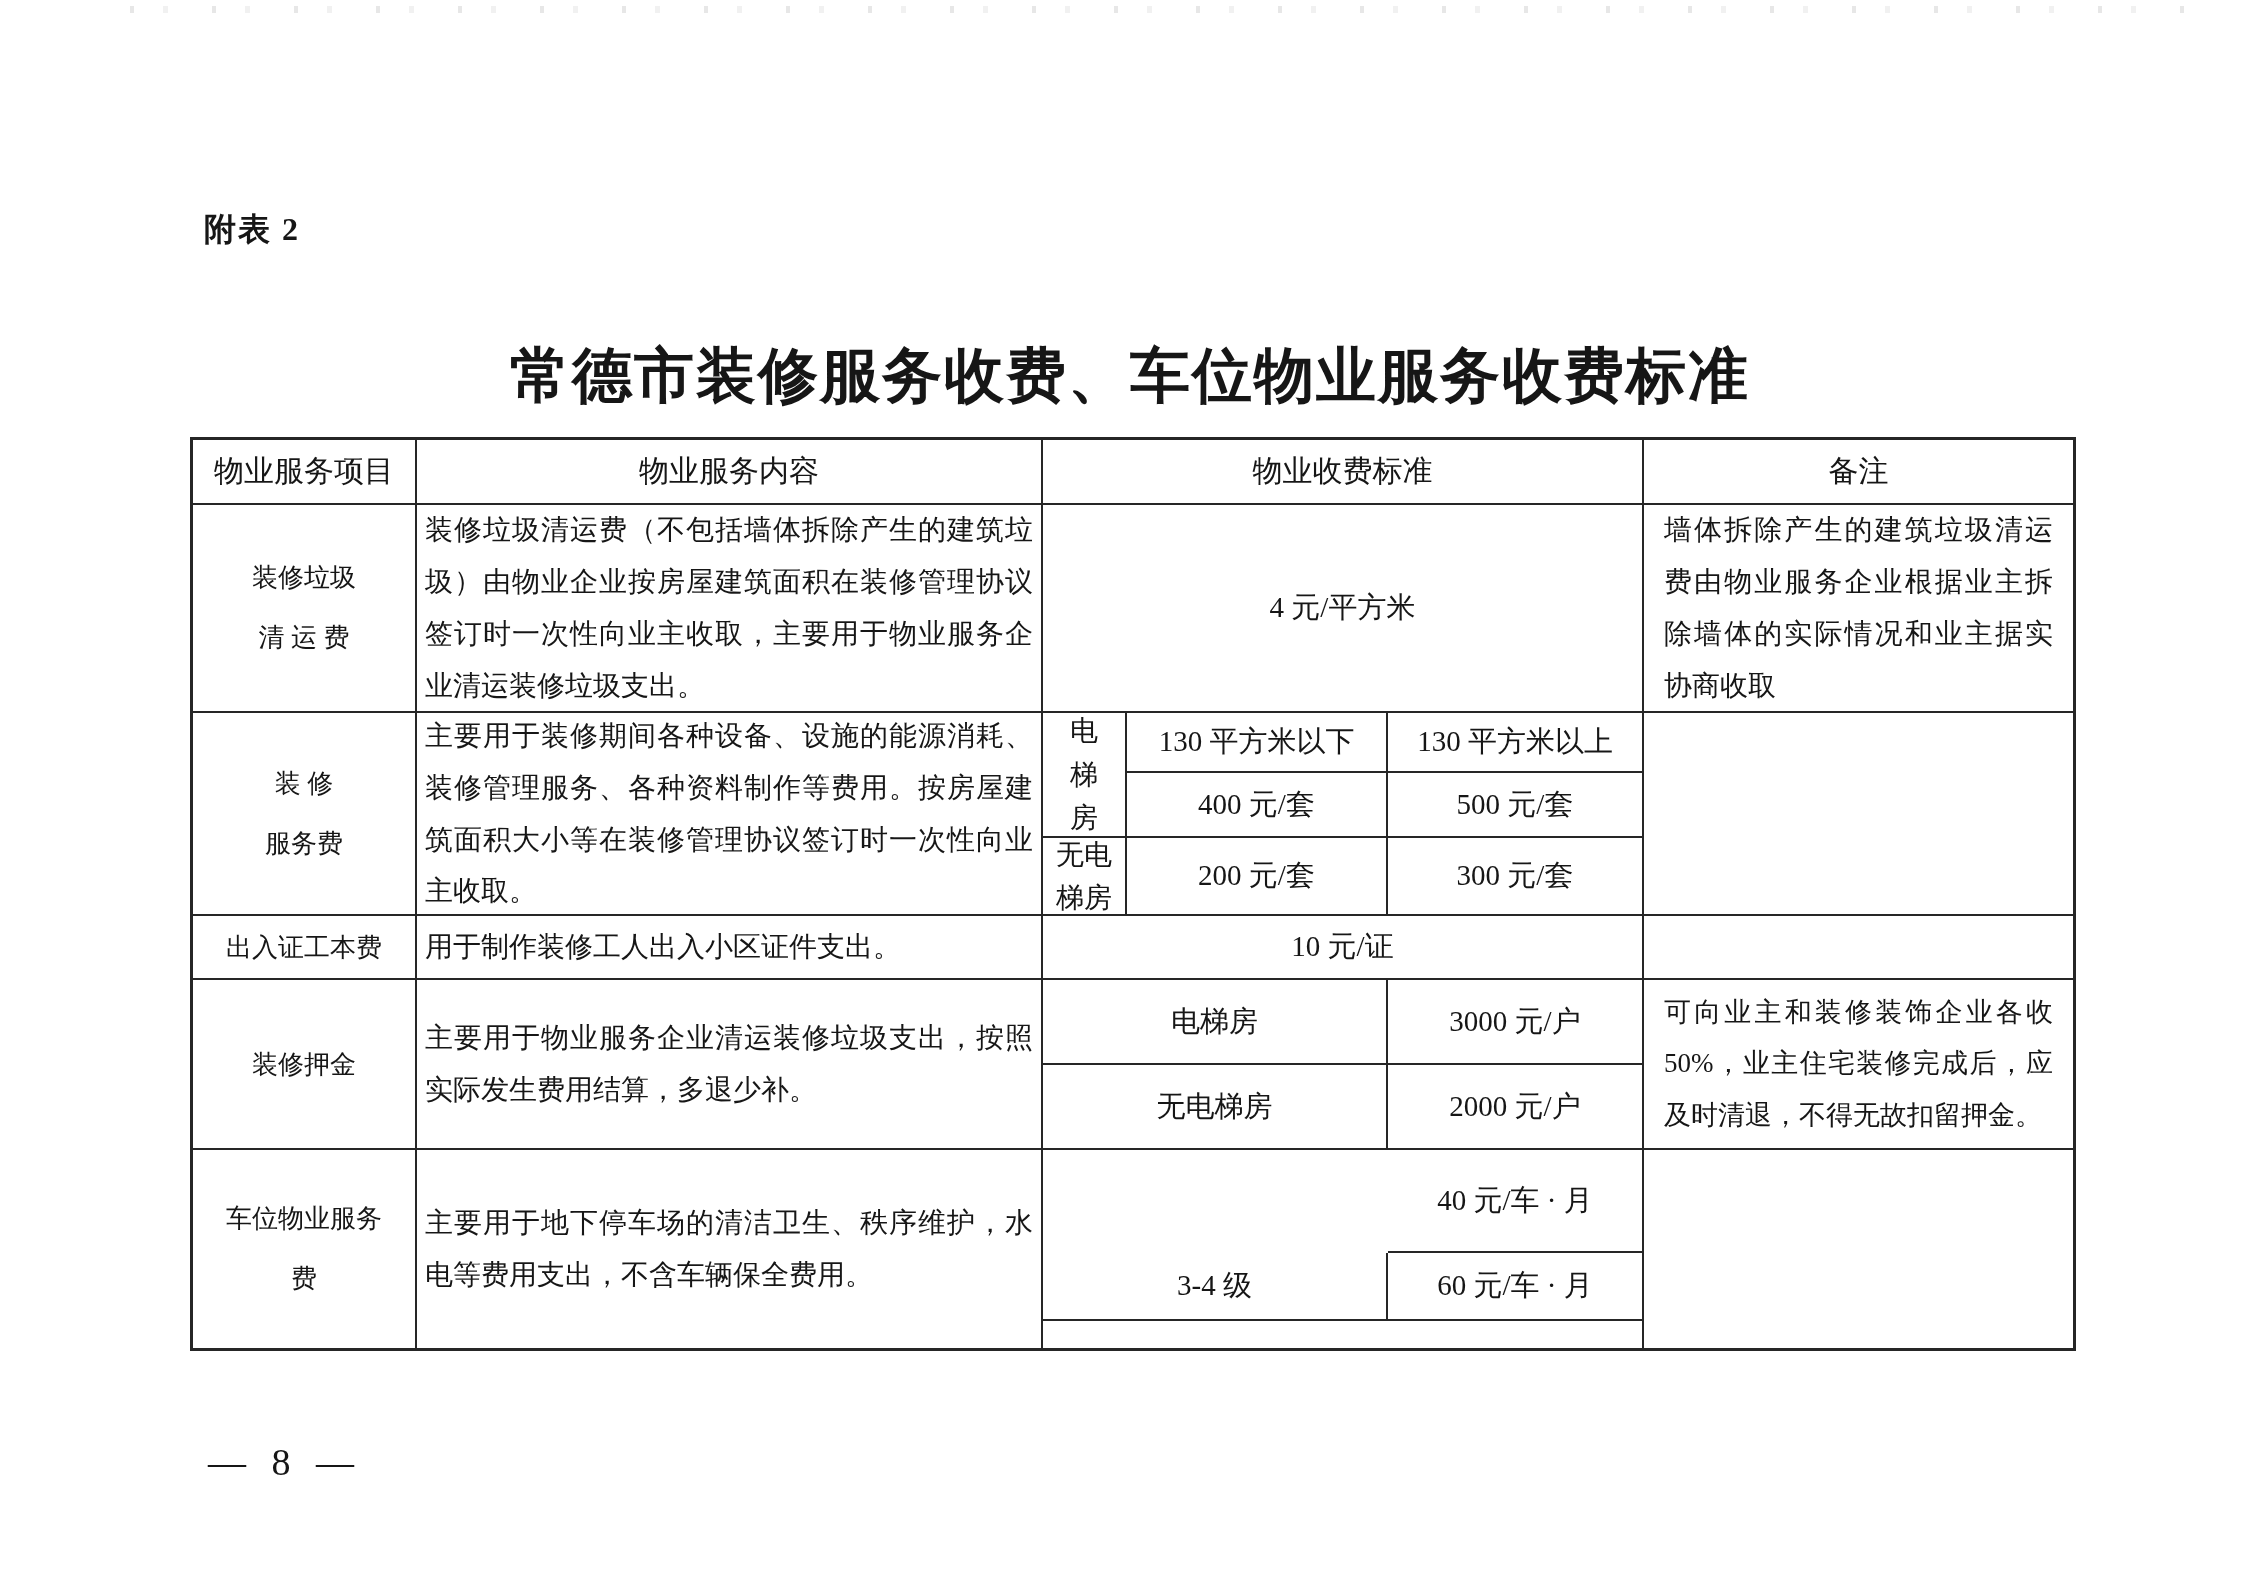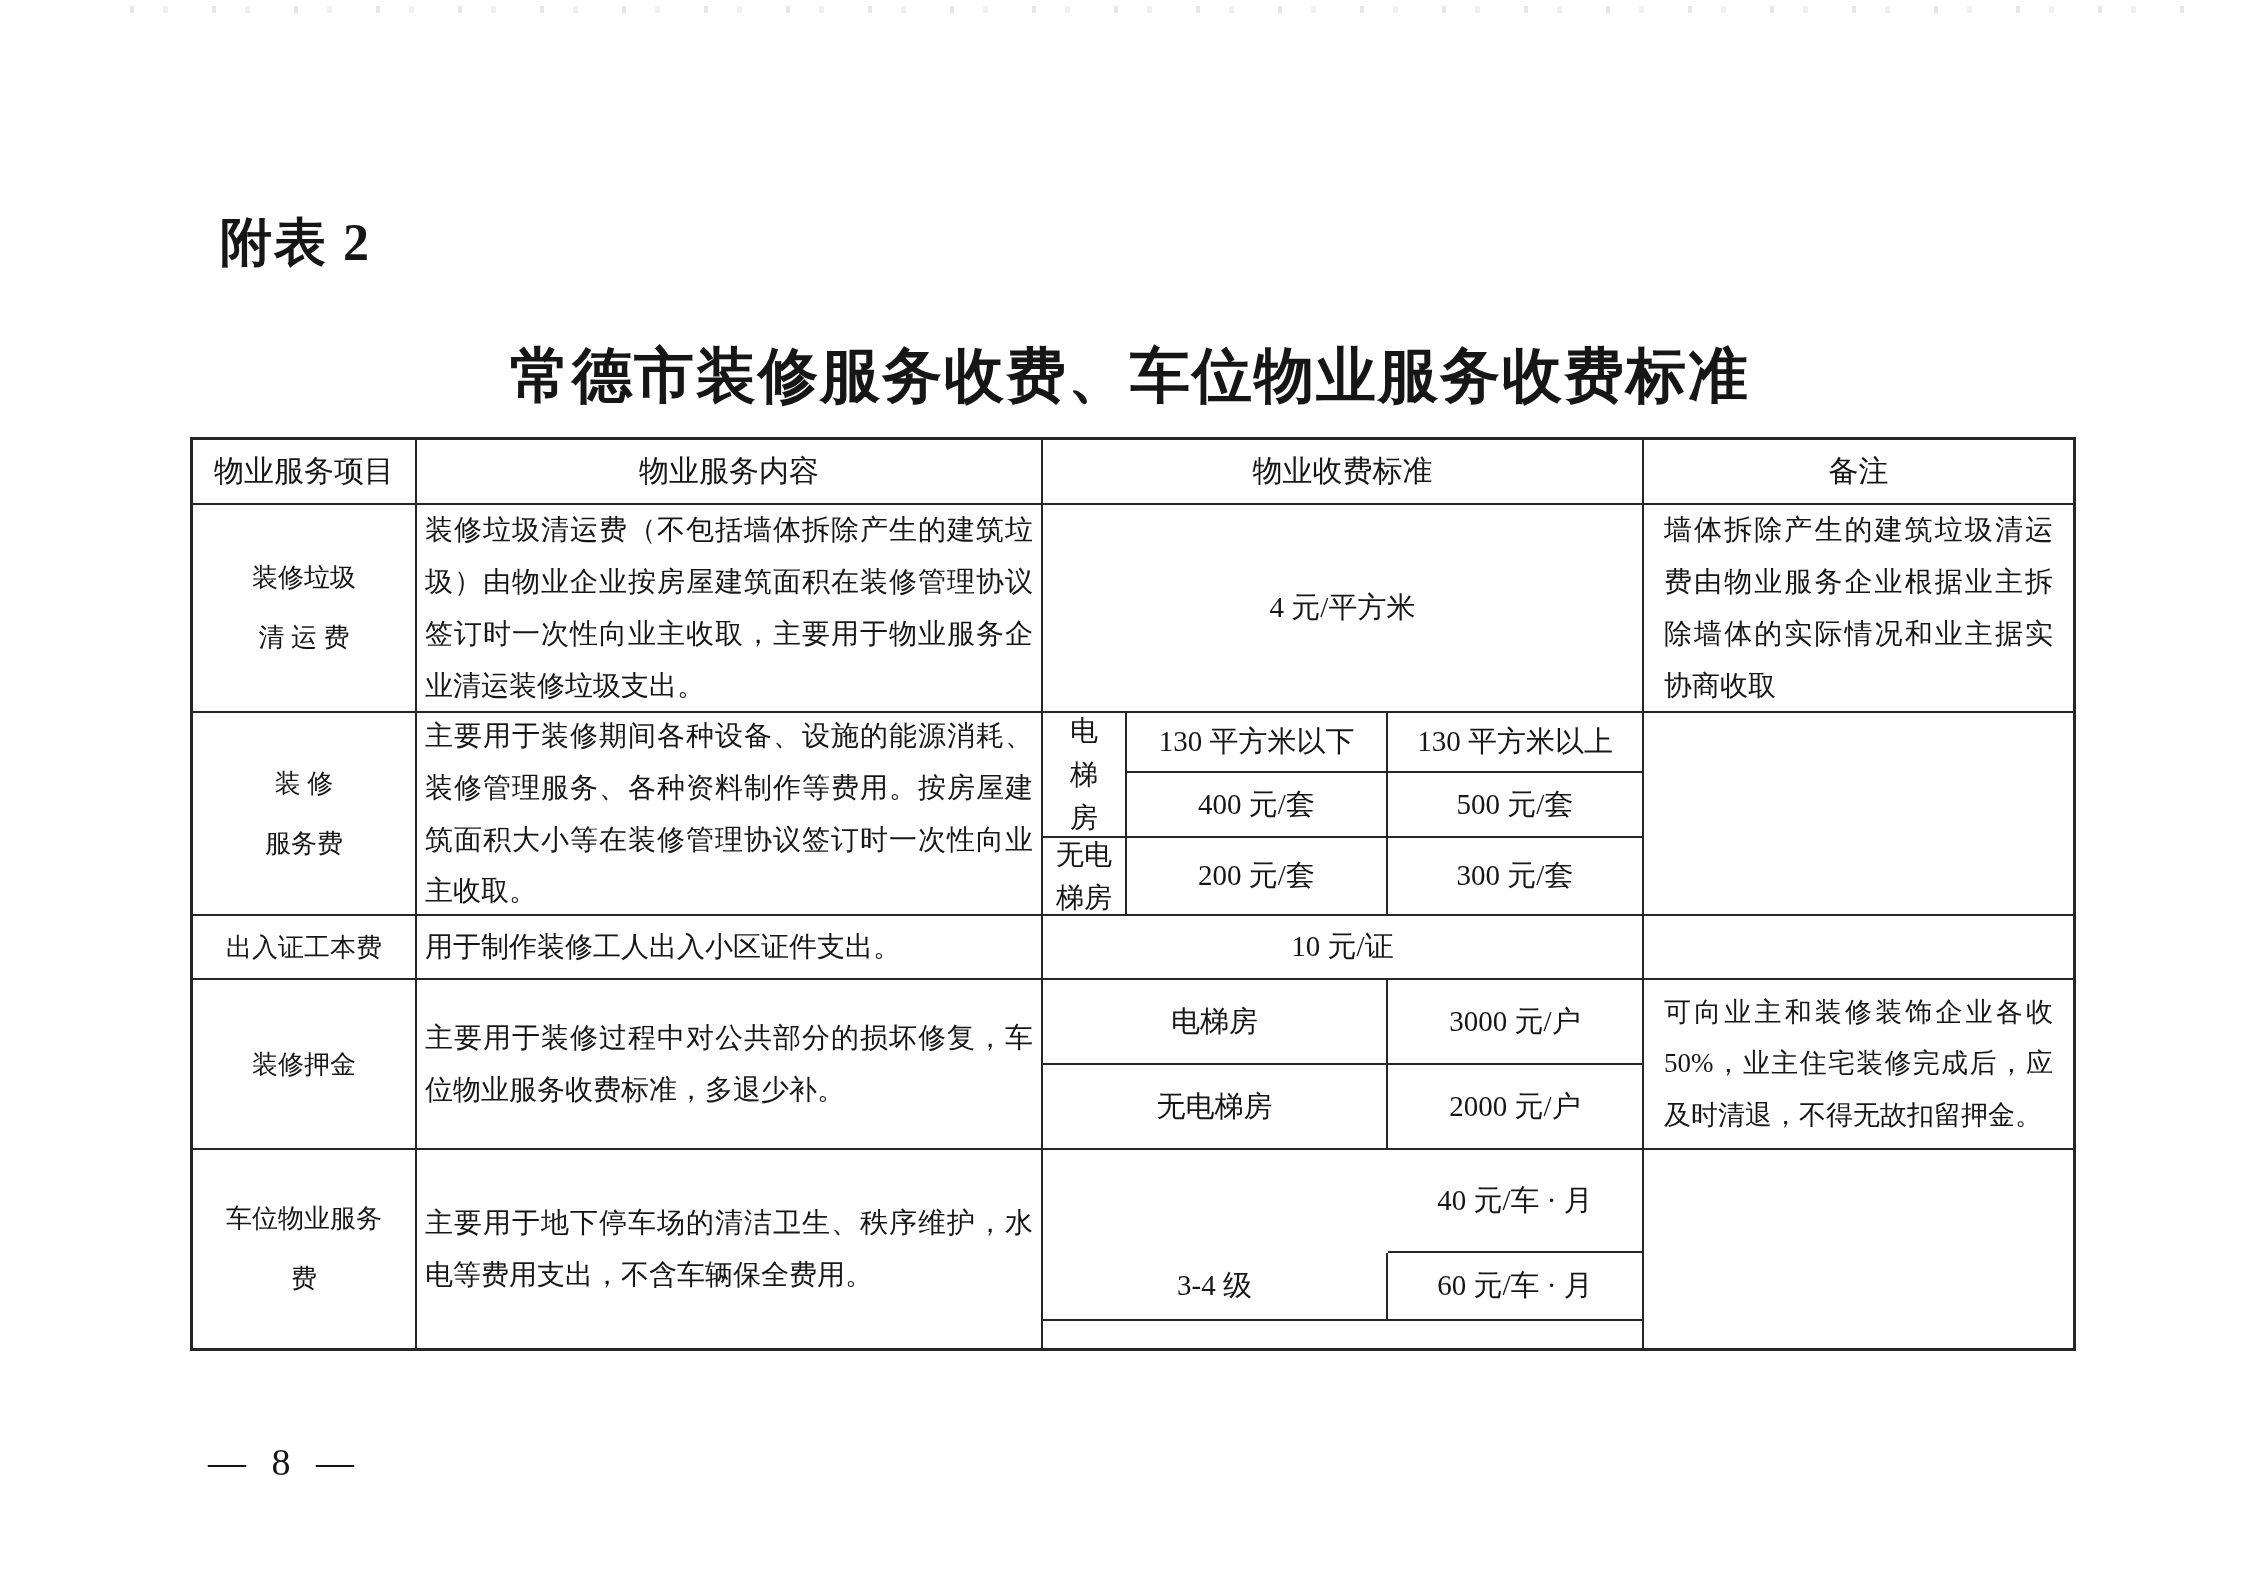--- a/index.html
+++ b/index.html
@@ -9,22 +9,22 @@
     font-family:"Liberation Serif","DejaVu Serif",serif;
   }
   .noise{
     position:absolute;top:6px;left:130px;right:50px;height:7px;opacity:.55;
     background:repeating-linear-gradient(90deg,
       rgba(50,50,50,.22) 0 4px, transparent 4px 33px,
       rgba(50,50,50,.12) 33px 38px, transparent 38px 82px);
     filter:blur(.6px);
   }
   .annex{
-    position:absolute;left:220px;top:208px;
-    font-size:52px;font-weight:bold;letter-spacing:2px;
+    position:absolute;left:204px;top:208px;
+    font-size:32px;font-weight:bold;letter-spacing:2px;
   }
   .title{
     position:absolute;left:190px;top:336px;width:1880px;margin:0;
     text-align:center;font-size:60px;font-weight:bold;letter-spacing:2px;
   }
   .feetable{
     position:absolute;left:190px;top:437px;
     width:1880px;height:908px;
     border:3px solid #262626;
     display:grid;
@@ -131,21 +131,21 @@
       <span>10 元/证</span>
     </div>
   <div class="cell bb" style="grid-area:6/6/7/7">
       <span></span>
     </div>
 
   <div class="cell item br bb" style="grid-area:7/1/9/2">
       <span>装修押金</span>
     </div>
   <div class="cell br bb" style="grid-area:7/2/9/3">
-      <span class="ptxt">主要用于装修过程中对公共部分的损坏修复，车位物业服务收费标准，多退少补。</span>
+      <span class="ptxt">主要用于物业服务企业清运装修垃圾支出，按照实际发生费用结算，多退少补。</span>
     </div>
   <div class="cell num br bb" style="grid-area:7/3/8/5">
       <span>电梯房</span>
     </div>
   <div class="cell num br bb" style="grid-area:7/5/8/6">
       <span>3000 元/户</span>
     </div>
   <div class="cell num br bb" style="grid-area:8/3/9/5">
       <span>无电梯房</span>
     </div>

